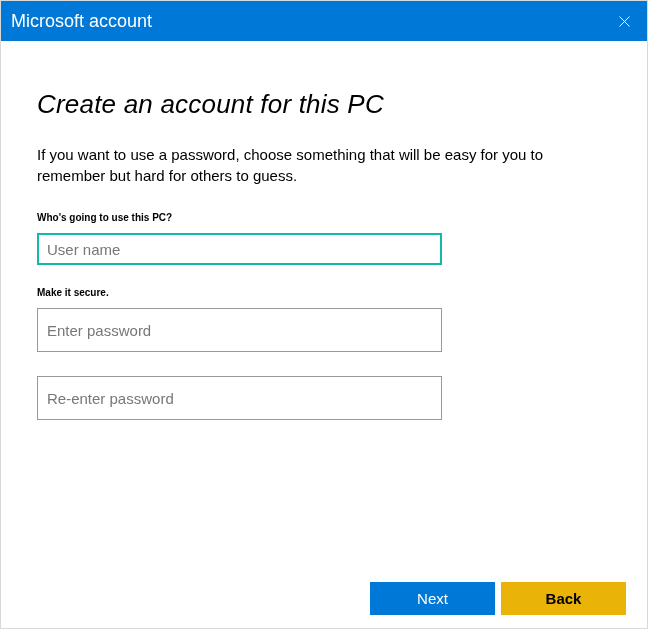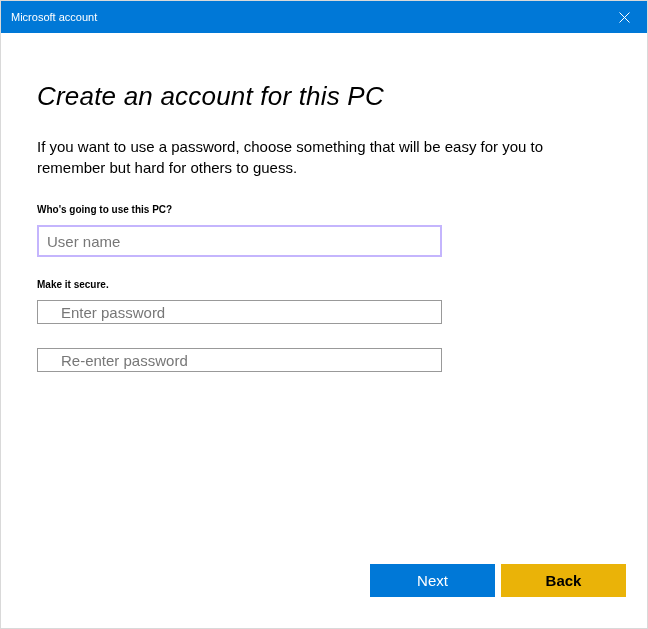--- a/index.html
+++ b/index.html
@@ -7,26 +7,26 @@
       font-family: "Segoe UI", Tahoma, sans-serif;
       background: #fff;
       width: 648px;
       height: 629px;
       overflow: hidden;
       border: 1px solid #d9d9d9;
     }
     .titlebar {
       background: #0078D7;
       color: #fff;
-      height: 32px;
+      height: 40px;
       display: flex;
       align-items: center;
       justify-content: space-between;
       padding-left: 10px;
-      font-size: 11px;
+      font-size: 18px;
       text-align: center;
     }
     .titlebar .close {
       width: 46px;
       height: 32px;
       display: flex;
       align-items: center;
       justify-content: center;
       font-size: 13px;
       cursor: pointer;
@@ -51,40 +51,40 @@
     }
     .section-label {
       font-size: 10px;
       font-weight: 600;
       color: #000;
       margin-bottom: 10px;
     }
     .section-label.secure { margin-top: 22px; }
     input[type="text"], input[type="password"] {
       width: 405px;
-      height: 24px;
-      padding: 0 23px;
+      height: 44px;
+      padding: 0 9px;
       font-size: 15px;
       font-family: inherit;
       border: 1px solid #999;
       outline: none;
       color: #333;
       display: block;
     }
     input.focused {
-      border: 2px solid #c4b5fd;
+      border: 2px solid #14b8a6;
       height: 32px;
       padding: 0 8px;
     }
     input::placeholder { color: #777; }
     .field-password { margin-top: 0; }
     .field-reenter { margin-top: 24px; }
     .footer {
       position: absolute;
-      bottom: 32px;
+      bottom: 14px;
       right: 22px;
       display: flex;
       gap: 6px;
     }
     .btn {
       width: 125px;
       height: 33px;
       font-size: 15px;
       font-family: inherit;
       border: none;

